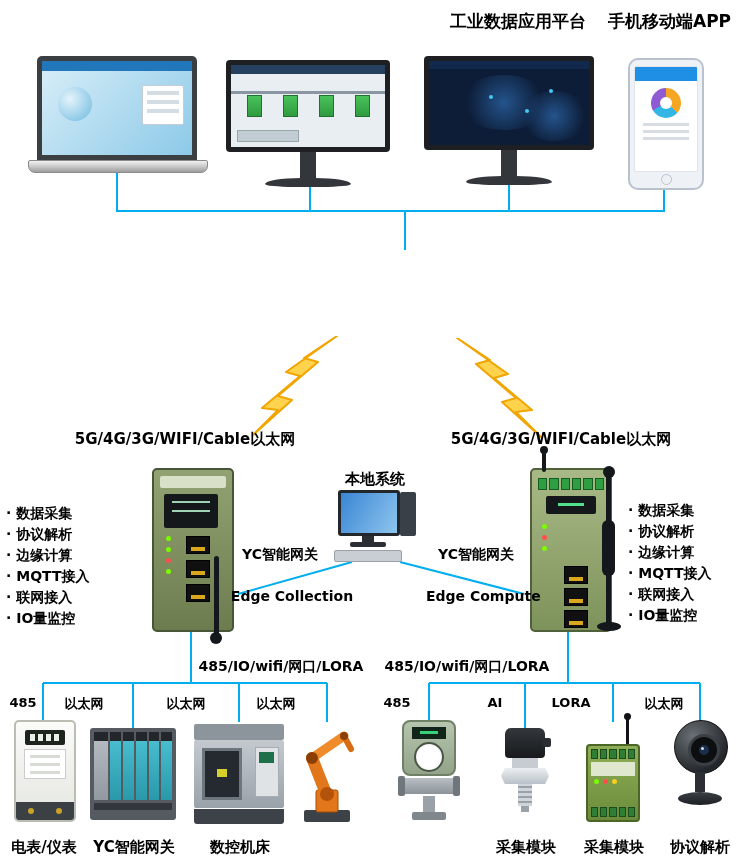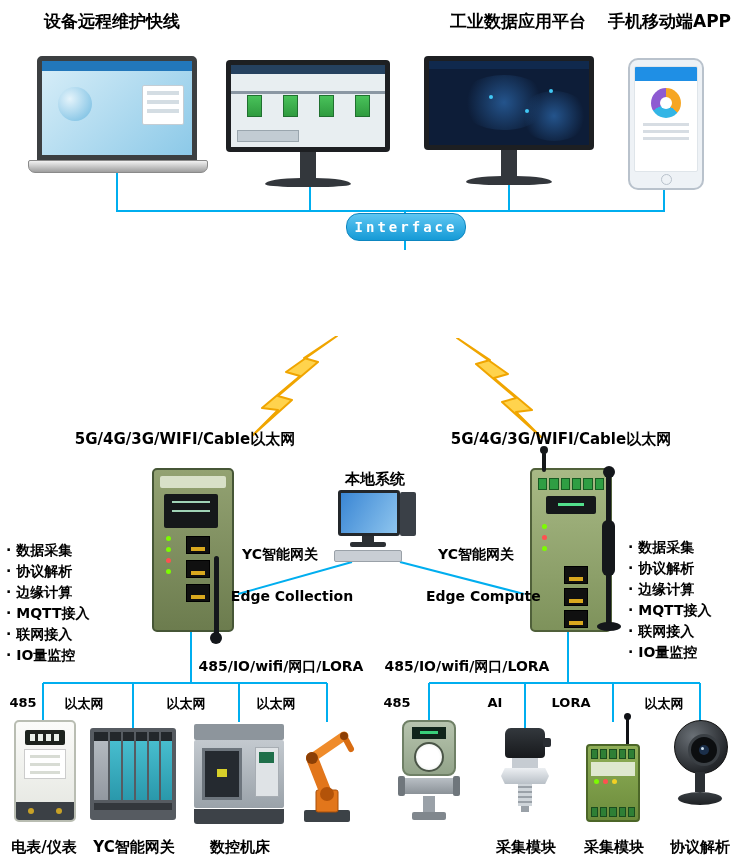--- a/index.html
+++ b/index.html
@@ -93,21 +93,21 @@
   
   .pc{position:absolute;left:332px;top:490px;width:88px;height:72px;}
   .pc-tower{position:absolute;right:4px;top:2px;width:16px;height:44px;background:#3a4047;border-radius:2px;}
   .pc-mon{position:absolute;left:6px;top:0;width:56px;height:40px;border:3px solid #23272b;border-radius:3px;
     background:linear-gradient(120deg,#3a86d4,#8ec5ee);}
   .pc-stand{position:absolute;left:30px;top:46px;width:12px;height:6px;background:#2b2f33;}
   .pc-foot{position:absolute;left:18px;top:52px;width:36px;height:5px;background:#2b2f33;border-radius:2px;}
   .pc-kbd{position:absolute;left:2px;top:60px;width:66px;height:10px;background:#c9ced4;border:1px solid #9aa1a8;border-radius:2px;}
 
   
-  .features{position:absolute;width:116px;font-weight:bold;font-size:14px;line-height:21px;margin-top:37px;}
+  .features{position:absolute;width:116px;font-weight:bold;font-size:14px;line-height:21px;}
   .feature-item{white-space:nowrap;}
   .feature-item::before{content:"· ";}
 
   
   .meter{position:absolute;left:14px;top:720px;width:58px;height:98px;background:linear-gradient(#fbfbf9,#e4e6e0);
     border:2px solid #b9bdb2;border-radius:5px;}
   .meter-lcd{width:40px;height:15px;background:#1d231d;border-radius:2px;margin:8px auto 4px;position:relative;}
   .meter-lcd::after{content:"";position:absolute;left:5px;top:4px;width:30px;height:7px;
     background:repeating-linear-gradient(90deg,#e8f0e8 0 5px,transparent 5px 8px);}
   .meter-face{width:40px;height:28px;background:#fff;border:1px solid #ccc;margin:0 auto;}
@@ -198,21 +198,20 @@
       <line x1="327" y1="683" x2="327" y2="722"></line>
       <line x1="568" y1="628" x2="568" y2="684"></line>
       <line x1="429" y1="683" x2="700" y2="683"></line>
       <line x1="429" y1="683" x2="429" y2="722"></line>
       <line x1="525" y1="683" x2="525" y2="732"></line>
       <line x1="613" y1="683" x2="613" y2="722"></line>
       <line x1="700" y1="683" x2="700" y2="722"></line>
     </g>
   </svg>
 
-  <div class="lbl lbl-top" style="left:22px;top:10px;width:180px;">设备远程维护快线</div>
   <div class="lbl lbl-top" style="left:608px;top:10px;width:120px;">手机移动端APP</div>
   <div class="lbl lbl-top" style="left:420px;top:10px;width:196px;">工业数据应用平台</div>
 
   <div class="laptop">
     <div class="laptop-screen">
       <div class="lap-bar"></div>
       <div class="lap-circle"></div>
       <div class="lap-panel">
           <i></i>
           <i></i>
@@ -257,21 +256,20 @@
     <div class="phone-screen">
       <div class="phone-head"></div>
       <div class="donut"></div>
       <div class="ph-line"></div>
       <div class="ph-line"></div>
       <div class="ph-line"></div>
     </div>
     <div class="phone-home"></div>
   </div>
 
-  <div class="interface-pill mono">Interface</div>
 
 
   <svg class="abs" style="left:252px;top:336px;" width="90" height="100" viewBox="0 0 90 100">
     <polygon points="85,0 34,36 48,40 10,72 26,74 0,100 40,64 26,60 66,26 52,22" fill="#FFD34D" stroke="#F0A500" stroke-width="2" stroke-linejoin="round"></polygon>
   </svg>
   <svg class="abs" style="left:452px;top:338px;" width="90" height="100" viewBox="0 0 90 100">
     <polygon points="5,0 56,36 42,40 80,72 64,74 90,100 50,64 64,60 24,26 38,22" fill="#FFD34D" stroke="#F0A500" stroke-width="2" stroke-linejoin="round"></polygon>
   </svg>
 
   <div class="lbl lbl-mid" style="left:60px;top:430px;width:250px;">5G/4G/3G/WIFI/Cable以太网</div>

